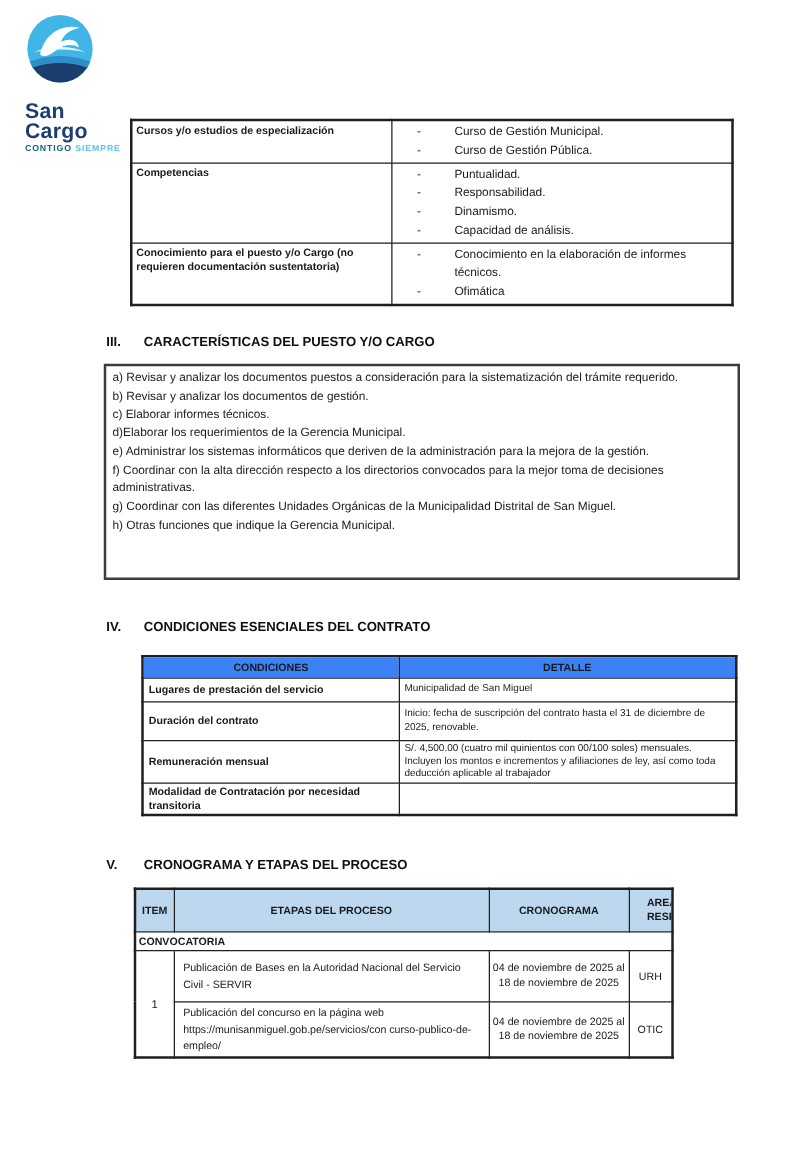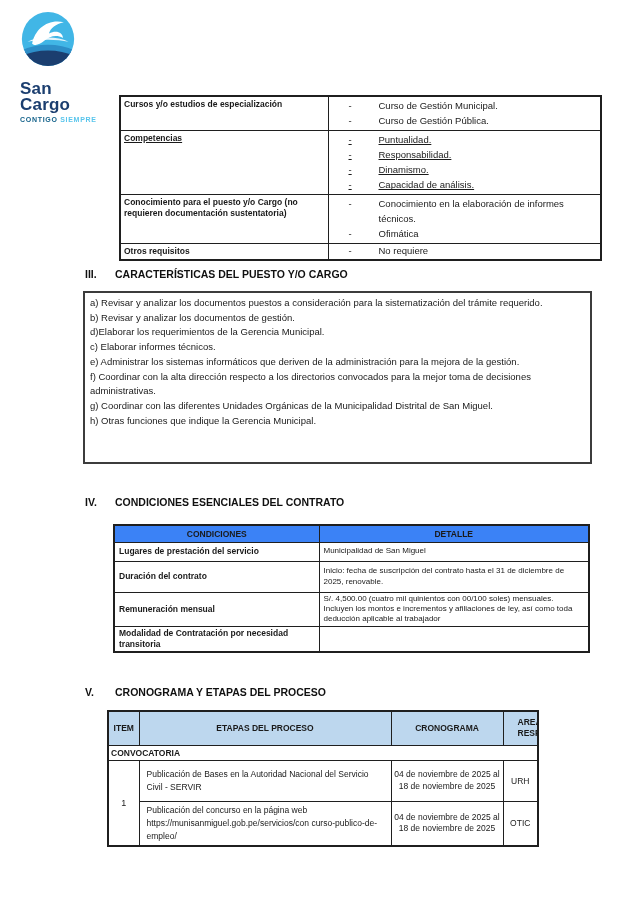--- a/index.html
+++ b/index.html
@@ -15,21 +15,21 @@
   .logo-name { font-size:17px; font-weight:bold; color:#1B3E6F; line-height:16px; margin-top:4px; letter-spacing:0.2px; }
   .logo-tagline { font-size:7px; font-weight:bold; letter-spacing:0.7px; margin-top:3px; white-space:nowrap; }
   .tag-w1 { color:#15638B; }
   .tag-w2 { color:#58C5EC; }
 
   
   table.tbl { position:absolute; border-collapse:collapse; table-layout:fixed; border:2px solid #1f1f1f; }
   table.tbl td { border:1px solid #1f1f1f; overflow:hidden; }
 
   
-  .req-tbl { left:119px; top:95px; width:483px; }
+  .req-tbl { left:104px; top:95px; width:483px; }
   .req-tbl td.lbl { width:208px; font-weight:bold; font-size:8.5px; line-height:11px; padding:2px 3px; vertical-align:top; }
   .req-tbl td.val { font-size:9.5px; vertical-align:top; padding:1px 0; }
   .bullet { display:flex; padding-left:20px; line-height:15.3px; }
   .bullet .dash { width:30px; flex:none; }
 
   
   .sec-heading { position:absolute; display:flex; font-size:10.5px; font-weight:bold; color:#101010; }
   .sec-heading .num { width:30px; flex:none; }
   #sec3h { left:85px; top:268px; }
   #sec4h { left:85px; top:496px; }
@@ -97,21 +97,21 @@
         <div class="bullet">
               <span class="dash">-</span>
               <span>Curso de Gestión Municipal.</span>
             </div>
         <div class="bullet">
               <span class="dash">-</span>
               <span>Curso de Gestión Pública.</span>
             </div>
       </td>
     </tr>
-    <tr style="height:62px;text-decoration:underline;">
+    <tr style="height:62px;">
       <td class="lbl">Competencias</td>
       <td class="val">
         <div class="bullet">
               <span class="dash">-</span>
               <span>Puntualidad.</span>
             </div>
         <div class="bullet">
               <span class="dash">-</span>
               <span>Responsabilidad.</span>
             </div>
@@ -131,41 +131,32 @@
         <div class="bullet">
               <span class="dash">-</span>
               <span>Conocimiento en la elaboración de informes técnicos.</span>
             </div>
         <div class="bullet">
               <span class="dash">-</span>
               <span>Ofimática</span>
             </div>
       </td>
     </tr>
-    <tr style="height:15px;">
-      <td class="lbl">Otros requisitos</td>
-      <td class="val">
-        <div class="bullet" style="line-height:12px;">
-              <span class="dash">-</span>
-              <span>No requiere</span>
-            </div>
-      </td>
-    </tr>
   </tbody>
     </table>
 
   <div class="sec-heading" id="sec3h">
     <span class="num">III.</span>
     <span>CARACTERÍSTICAS DEL PUESTO Y/O CARGO</span>
   </div>
   <div class="char-box">
     <div>a) Revisar y analizar los documentos puestos a consideración para la sistematización del trámite requerido.</div>
     <div>b) Revisar y analizar los documentos de gestión.</div>
+    <div>c) Elaborar informes técnicos.</div>
     <div>d)Elaborar los requerimientos de la Gerencia Municipal.</div>
-    <div>c) Elaborar informes técnicos.</div>
     <div>e) Administrar los sistemas informáticos que deriven de la administración para la mejora de la gestión.</div>
     <div>f) Coordinar con la alta dirección respecto a los directorios convocados para la mejor toma de decisiones administrativas.</div>
     <div>g) Coordinar con las diferentes Unidades Orgánicas de la Municipalidad Distrital de San Miguel.</div>
     <div>h) Otras funciones que indique la Gerencia Municipal.</div>
   </div>
 
   <div class="sec-heading" id="sec4h">
     <span class="num">IV.</span>
     <span>CONDICIONES ESENCIALES DEL CONTRATO</span>
   </div>

